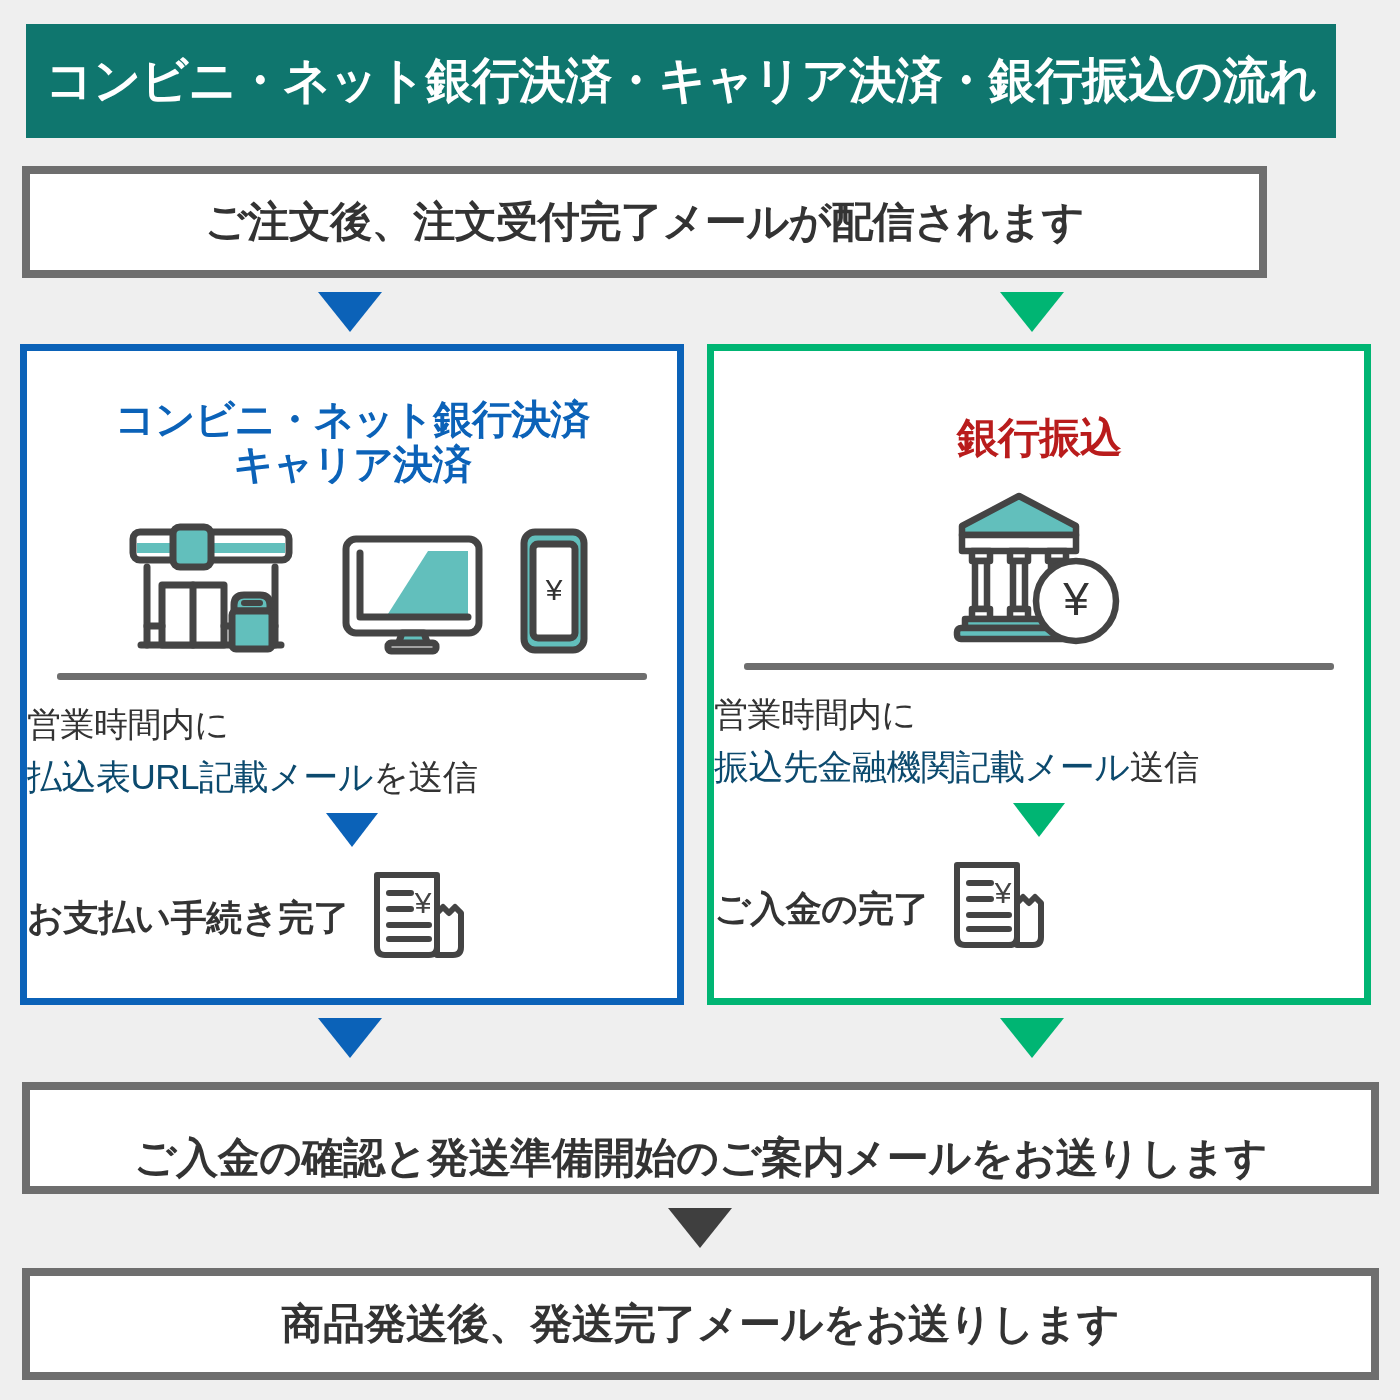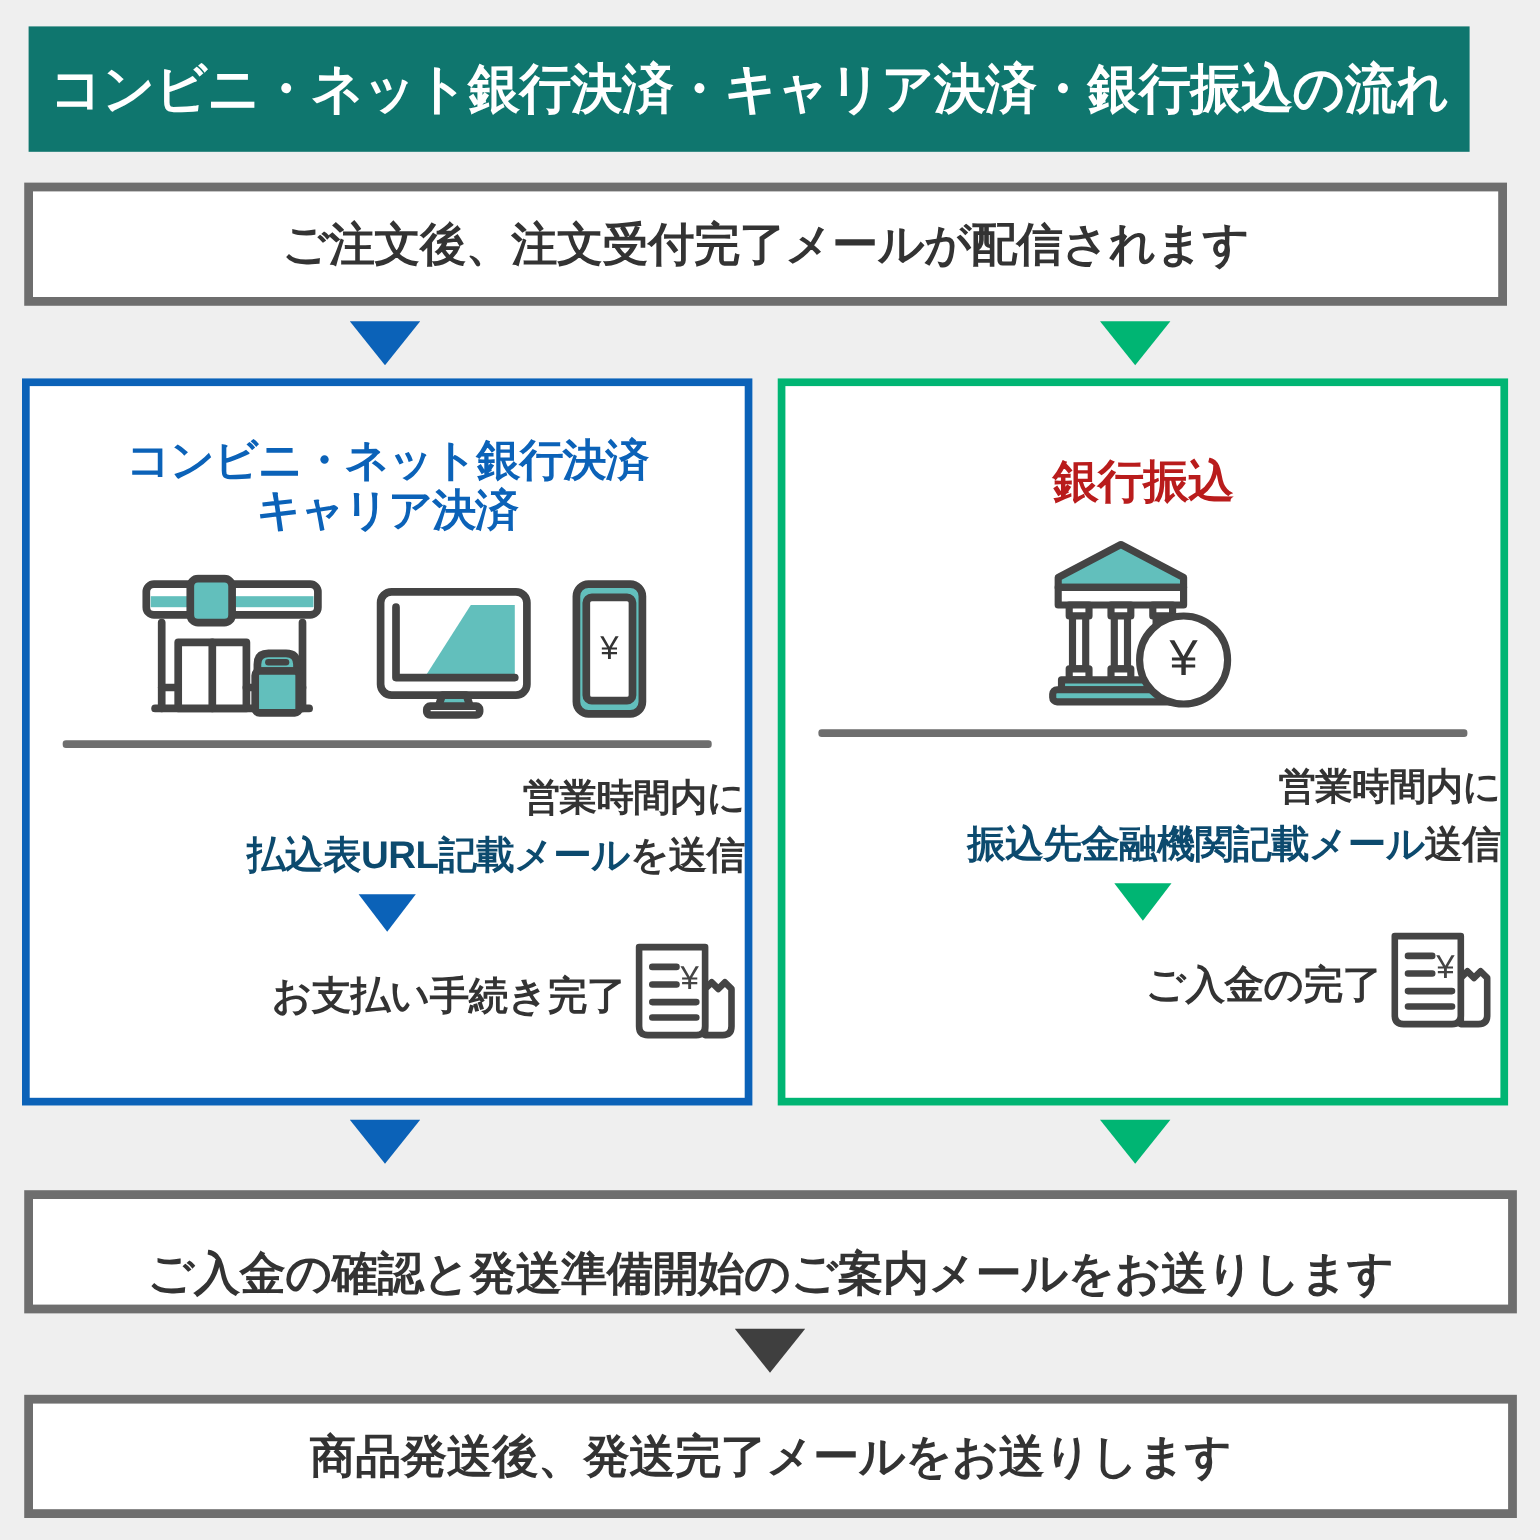--- a/index.html
+++ b/index.html
@@ -52,21 +52,21 @@
     align-items: center;
     justify-content: center;
   }
   .banner .banner-text {
     color: #333333;
     font-size: 42px;
     font-weight: bold;
     letter-spacing: -0.5px;
     white-space: nowrap;
   }
-  #banner-order  { left: 22px; top: 166px;  width: 1348px; height: 112px; }
+  #banner-order  { left: 22px; top: 166px;  width: 1245px; height: 112px; }
   #banner-confirm{ left: 22px; top: 1082px; width: 1357px; height: 112px; align-items: flex-end; }
   #banner-ship   { left: 22px; top: 1268px; width: 1357px; height: 112px; }
 
   
   .arrow {
     position: absolute;
     width: 0; height: 0;
     border-left: 32px solid transparent;
     border-right: 32px solid transparent;
   }
@@ -113,45 +113,46 @@
 
   .divider {
     width: 590px;
     height: 7px;
     background: #6e6e6e;
     border-radius: 3px;
     margin: 14px auto 0 auto;
   }
 
   .step-line {
-    text-align: right;
+    text-align: left;
     font-size: 34px;
-    font-weight: bold;
+    font-weight: normal;
     color: #333333;
     letter-spacing: -0.5px;
     white-space: nowrap;
   }
   .step-line.first  { margin-top: 22px; }
   .step-line.second { margin-top: 6px; font-size: 35px; }
   .hl-orange { color: #0c4a6e; }
 
   .inner-arrow {
     width: 0; height: 0;
     border-left: 26px solid transparent;
     border-right: 26px solid transparent;
     margin: 12px auto 0 auto;
   }
   #panel-conveni .inner-arrow { border-top: 34px solid #0b62b8; }
   #panel-bank .inner-arrow    { border-top: 34px solid #00b573; }
 
   .complete-row {
     display: flex;
     align-items: center;
-    justify-content: flex-end;
-    margin-top: 8px;
+    justify-content: flex-start;
+    gap: 16px;
+    margin-top: 22px;
   }
   .complete-row .complete-text {
     font-size: 36px;
     font-weight: bold;
     color: #333333;
     letter-spacing: -0.5px;
     white-space: nowrap;
   }
   .receipt-icon { flex: 0 0 auto; }
 </style>

